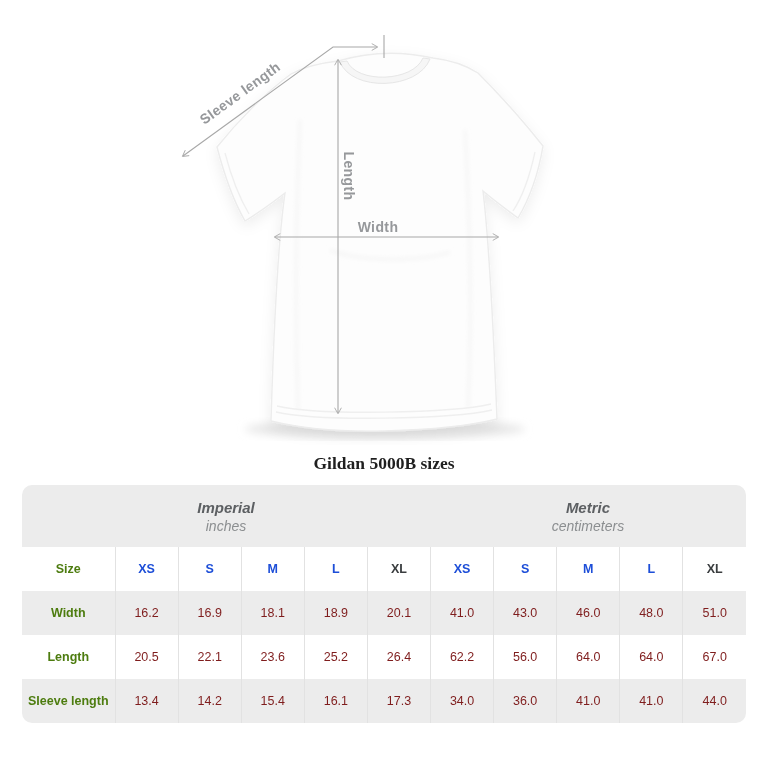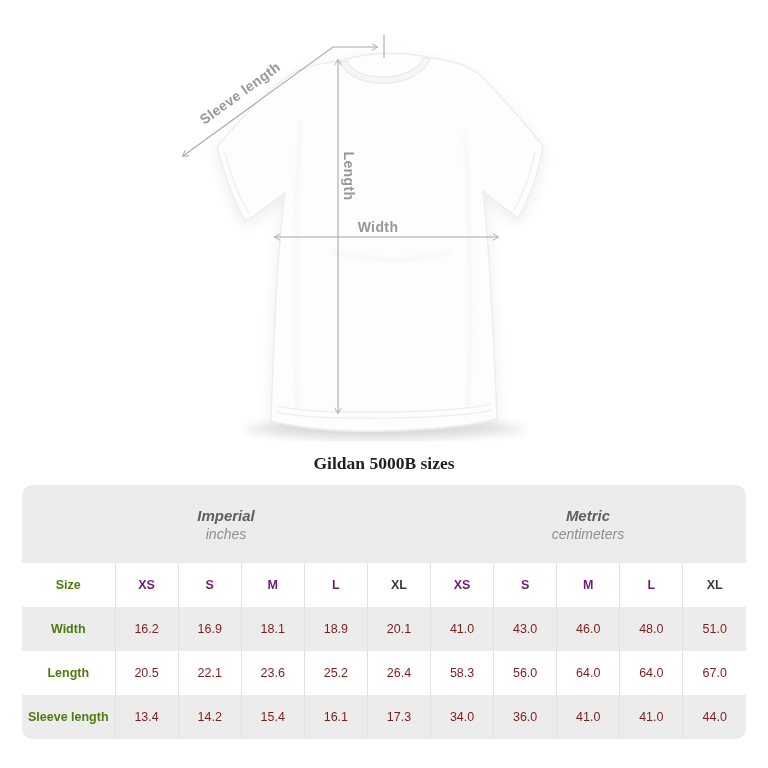--- a/index.html
+++ b/index.html
@@ -22,34 +22,34 @@
     margin-top:8px; text-align:center; font-size:17.5px; font-weight:700;
     color:#1f1f1f; line-height:20px;font-family:Liberation Serif, serif;
   }
   .subtitle {
     margin-top:2px; text-align:center; font-style:italic; font-size:11.5px;
     color:#777a7c; line-height:16px;
   }
 
   
   .table-card { margin:12px 22px 0 22px; border-radius:10px; overflow:hidden; background:#fff; }
-  .band { display:flex; height:78px; background:#ececec; }
+  .band { display:flex; height:62px; background:#ececec; }
   .band-half { display:flex; flex-direction:column; align-items:center; justify-content:center; gap:2px; }
   .band-half.imperial { width:56.35%; }
   .band-half.metric   { width:43.65%; }
   .band-name { font-style:italic; font-weight:700; font-size:15px; color:#5c5f62; }
   .band-unit { font-style:italic; font-weight:400; font-size:14px; color:#8b8e90; }
 
   table { width:100%; border-collapse:collapse; table-layout:fixed; }
   col.c-size { width:12.85%; }
   col.c-val  { width:8.715%; }
   th, td { height:44px; text-align:center; vertical-align:middle; font-size:12.5px; }
   th + th, td + td { border-left:1px solid #e2e2e2; }
   thead tr { background:#ffffff; }
-  thead th { color:#701a75; font-weight:600; }
+  thead th { color:#1d4ed8; font-weight:600; }
   thead th.hl { color:#3a3d3f; font-weight:700; }
   .rowlab { color:#4d7c0f; font-weight:700; }
   tbody td { color:#7f1d1d; font-weight:400; }
   tr.stripe { background:#ececec; }
   tr.plain  { background:#ffffff; }
 </style>
 </head>
 <body>
 
 <div class="page">
@@ -173,21 +173,21 @@
           <td>48.0</td>
           <td>51.0</td>
         </tr>
         <tr class="plain">
           <td class="rowlab">Length</td>
           <td>20.5</td>
           <td>22.1</td>
           <td>23.6</td>
           <td>25.2</td>
           <td>26.4</td>
-          <td>58.3</td>
+          <td>62.2</td>
           <td>56.0</td>
           <td>64.0</td>
           <td>64.0</td>
           <td>67.0</td>
         </tr>
         <tr class="stripe">
           <td class="rowlab">Sleeve length</td>
           <td>13.4</td>
           <td>14.2</td>
           <td>15.4</td>

